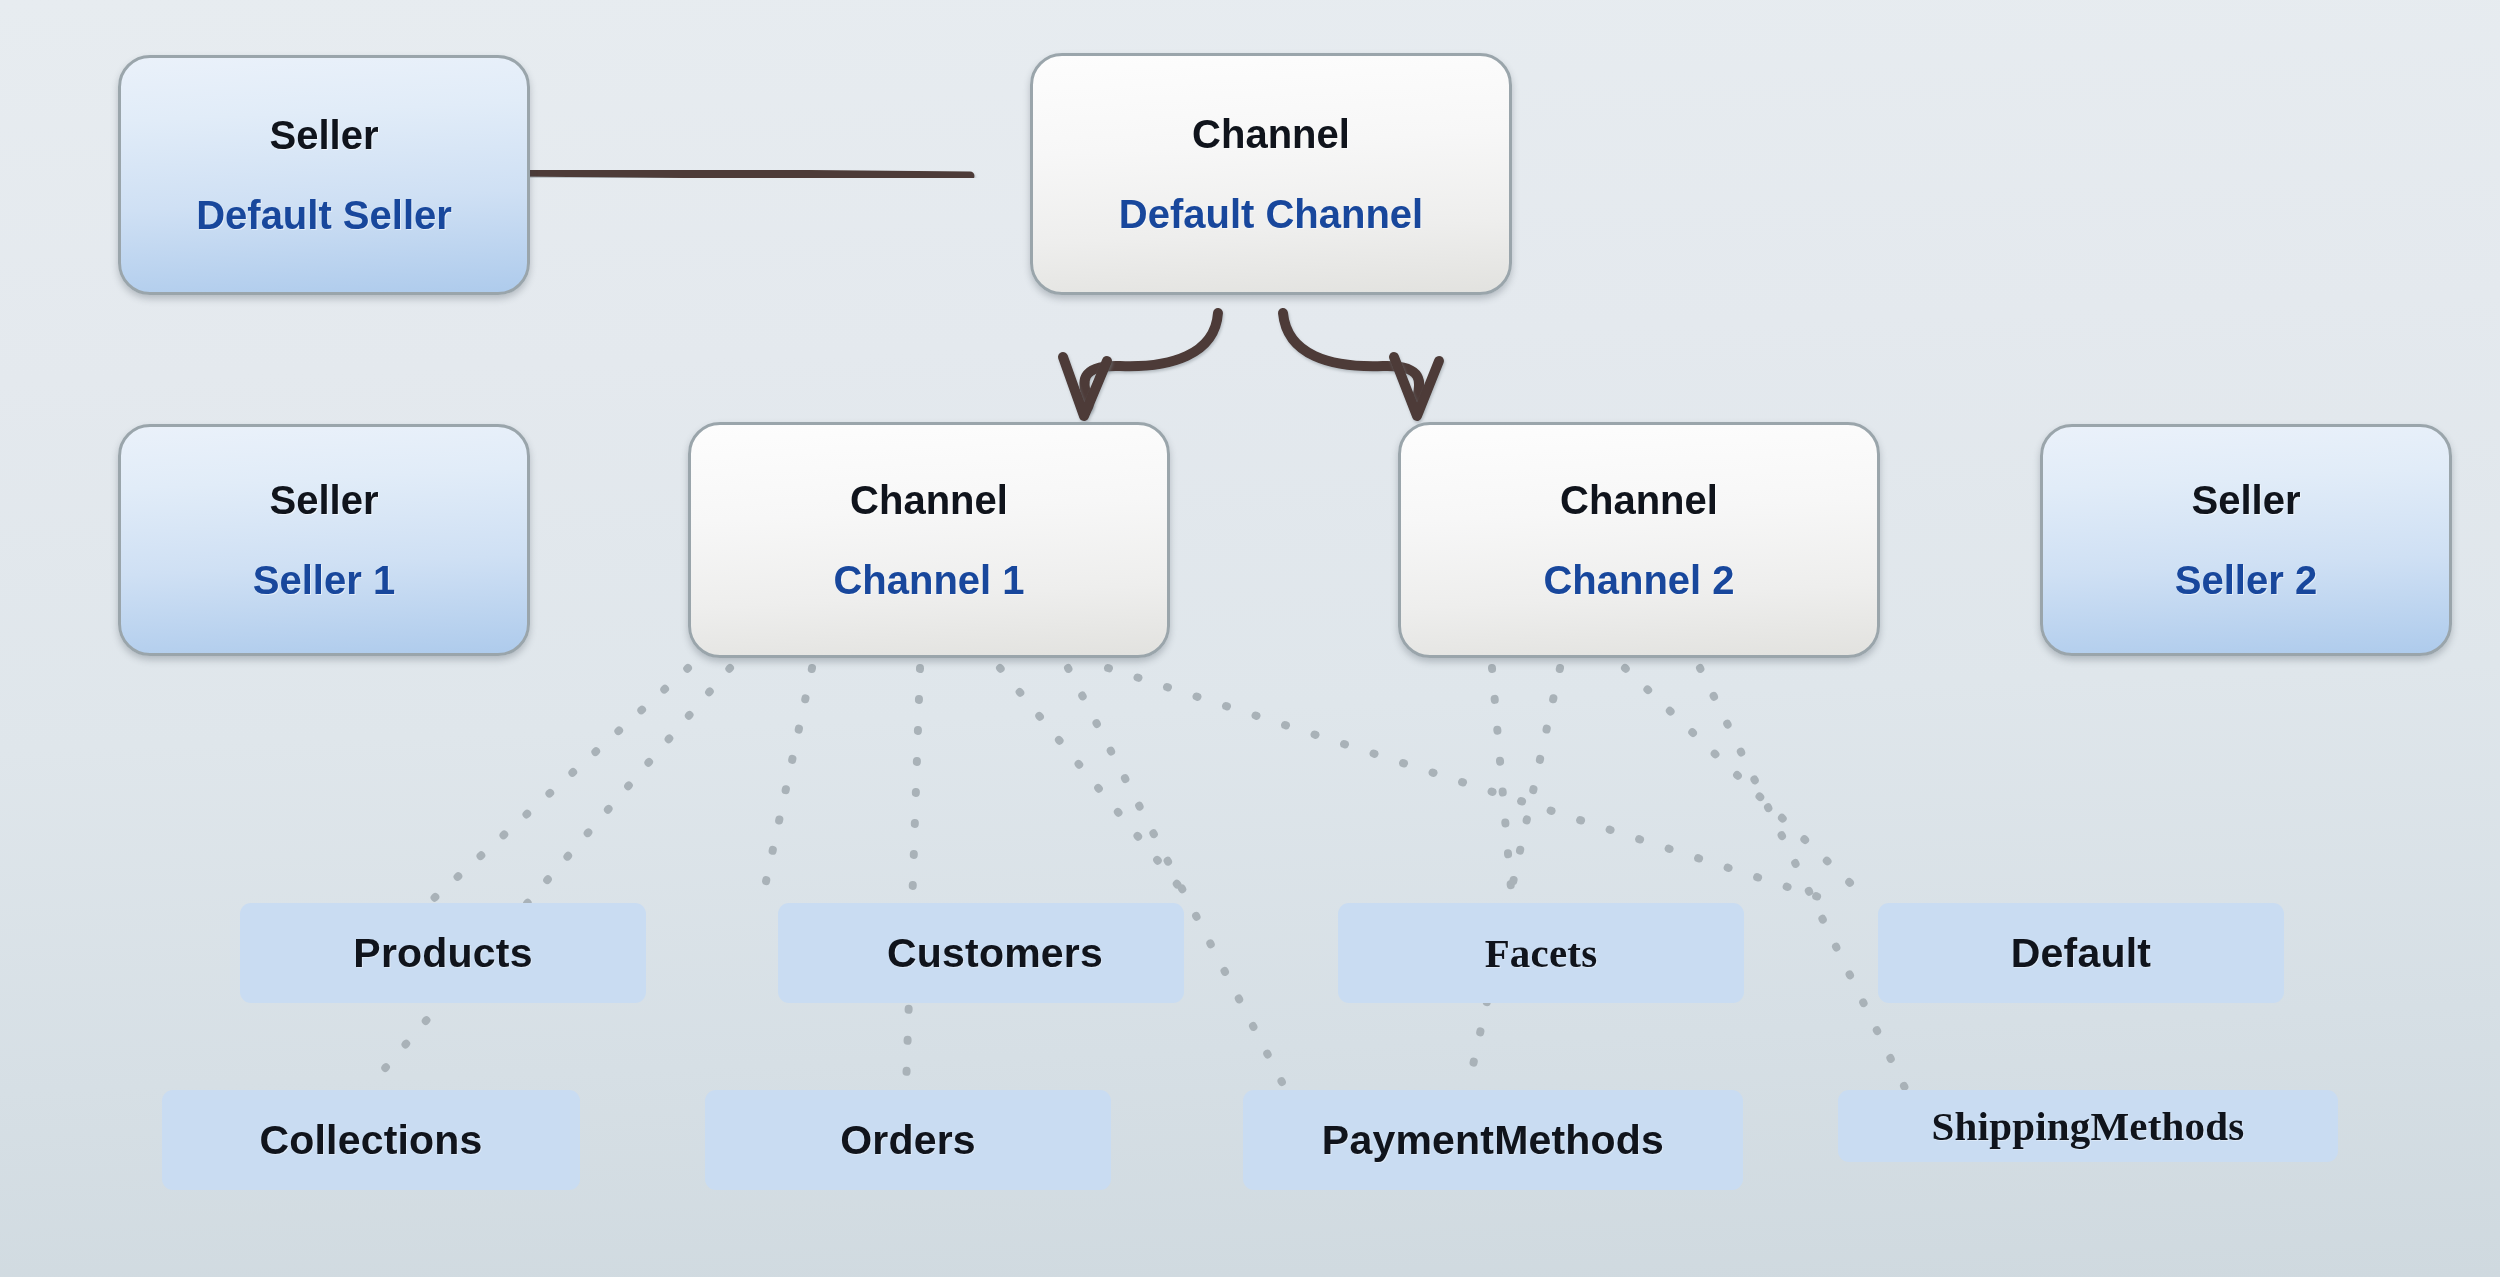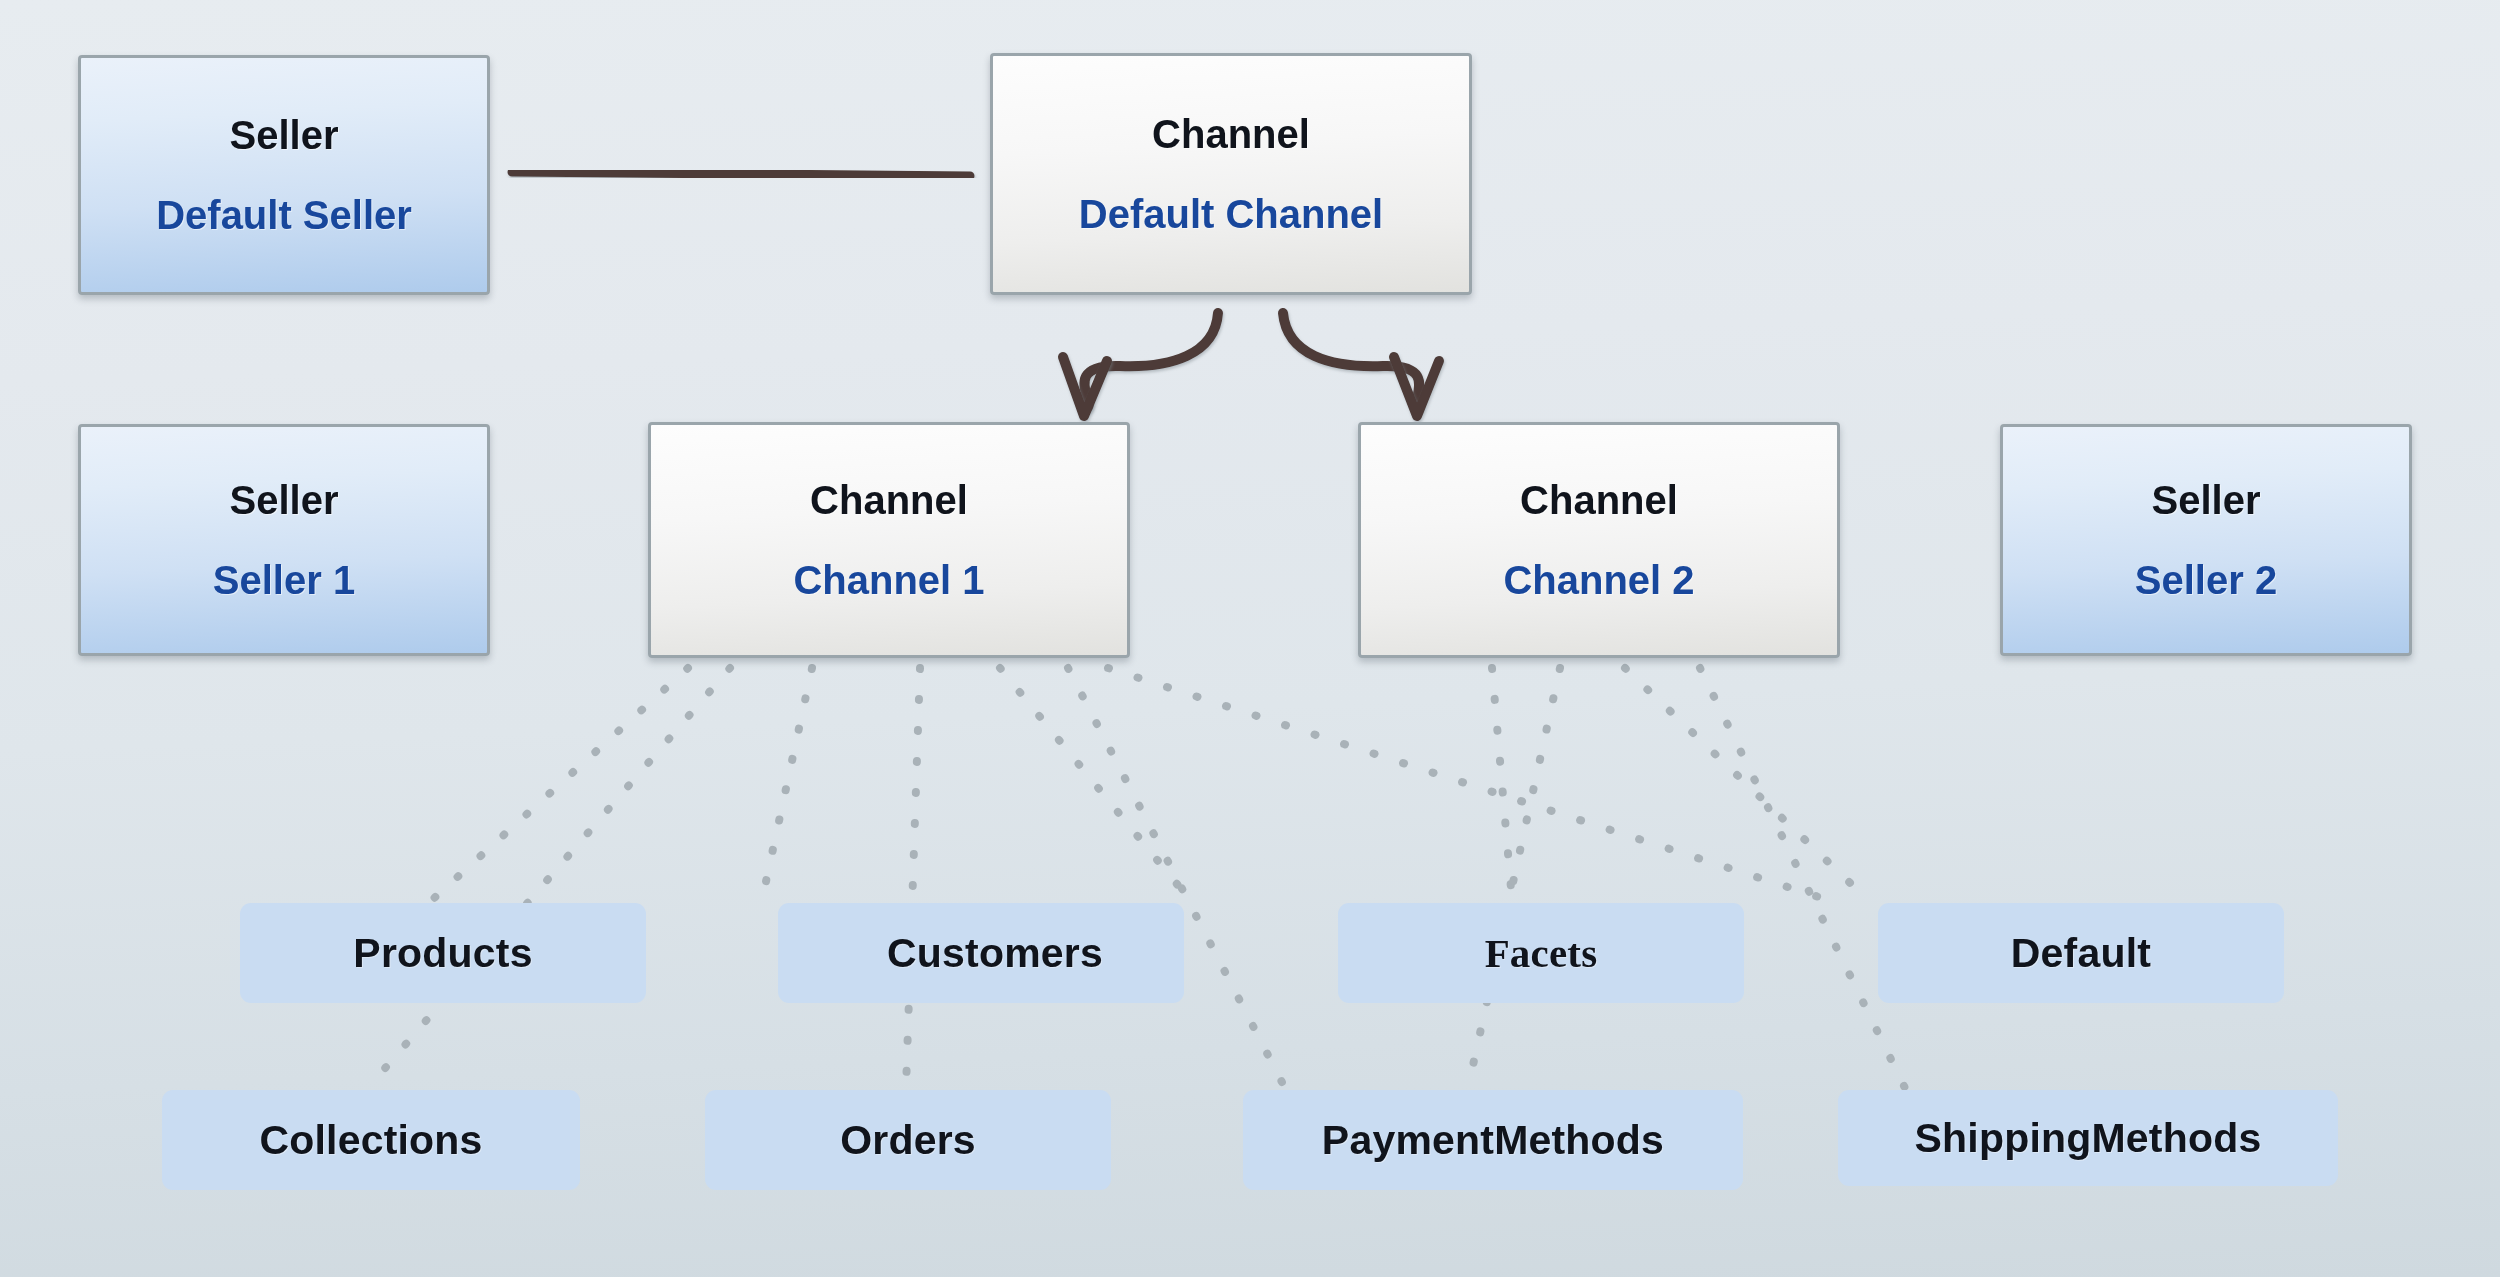--- a/index.html
+++ b/index.html
@@ -21,26 +21,27 @@
     width: 2500px;
     height: 1277px;
     pointer-events: none;
   }
 
   
   .ent {
     position: absolute;
     box-sizing: border-box;
     border: 3px solid #9aa5ab;
-    border-radius: 4px;
+    border-radius: 32px;
     display: flex;
     flex-direction: column;
     align-items: center;
     justify-content: center;
     box-shadow: 0 4px 7px rgba(60,72,82,0.28);
+    margin-left: 40px;
   }
   .ent.seller {
     background: linear-gradient(177deg, #eaf1fa 0%, #e1ecf8 25%, #cfe0f4 60%, #aecbec 100%);
   }
   .ent.channel {
     background: linear-gradient(177deg, #fdfdfd 0%, #f7f7f7 38%, #eeeeed 72%, #e2e2df 100%);
   }
   .ent .type {
     font-size: 40px;
     font-weight: bold;
@@ -159,15 +160,15 @@
   </div>
 
   <div class="leaf" style="left:240px; top:903px; width:406px; height:100px;">Products</div>
   <div class="leaf" style="left:778px; top:903px; width:406px; height:100px;padding-left:28px;">Customers</div>
   <div class="leaf" style="left:1338px; top:903px; width:406px; height:100px;font-family:Liberation Serif, serif;">Facets</div>
   <div class="leaf" style="left:1878px; top:903px; width:406px; height:100px;">Default</div>
 
   <div class="leaf" style="left:162px; top:1090px; width:418px; height:100px;">Collections</div>
   <div class="leaf" style="left:705px; top:1090px; width:406px; height:100px;">Orders</div>
   <div class="leaf" style="left:1243px; top:1090px; width:500px; height:100px;">PaymentMethods</div>
-  <div class="leaf" style="left:1838px; top:1090px; width:500px; height:96px;">ShippingMethods</div>
+  <div class="leaf" style="left:1838px; top:1090px; width:500px; height:72px;font-family:Liberation Serif, serif;">ShippingMethods</div>
 
 </div>
 
 </body></html>

